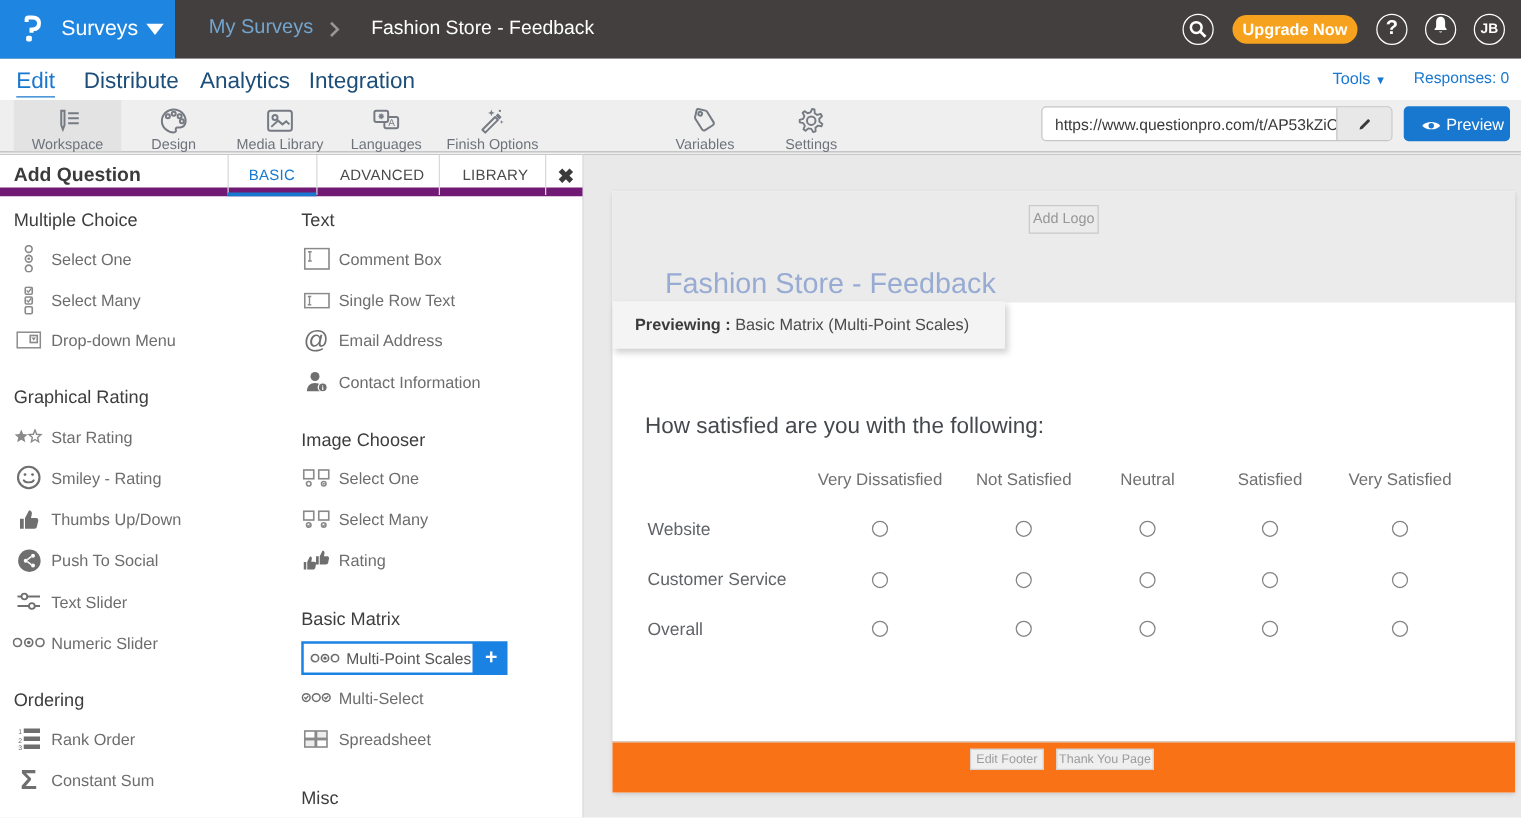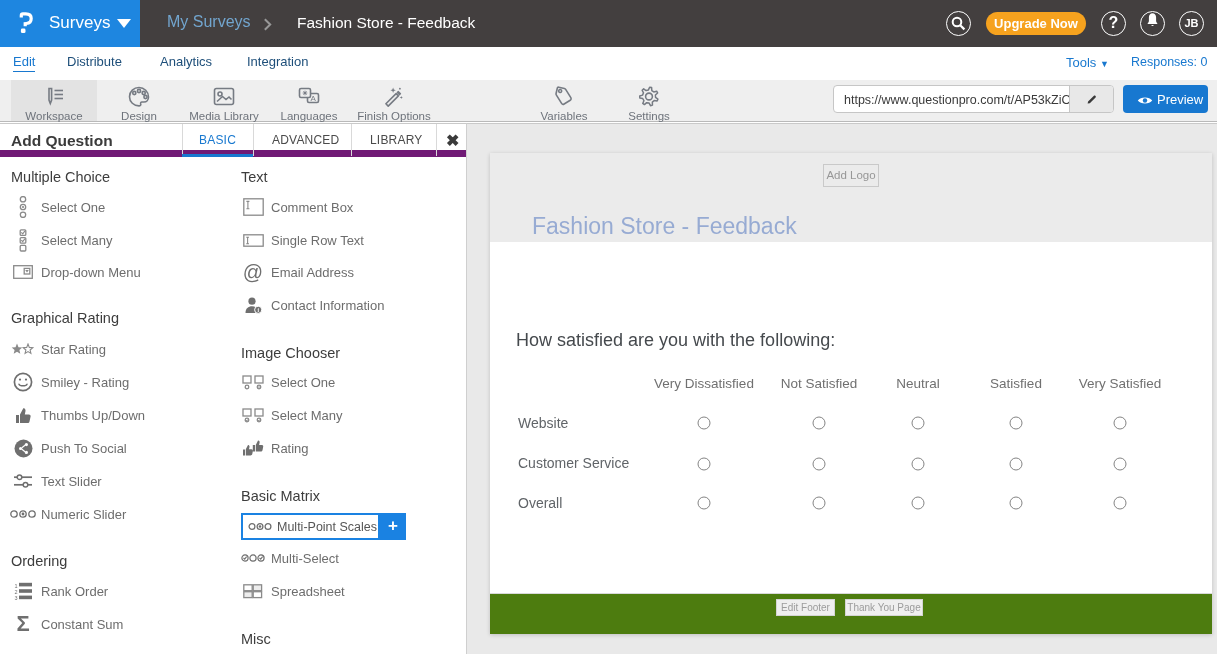--- a/index.html
+++ b/index.html
@@ -12,21 +12,21 @@
   #surveys { position:absolute; left:49px; top:13px; color:#fff; font-size:17px; }
   #caret1 { position:absolute; left:117px; top:19px; width:0; height:0; border-left:7px solid transparent; border-right:7px solid transparent; border-top:9px solid #fff; }
   #bc1 { position:absolute; left:167px; top:13px; color:#72a5ce; font-size:16px; }
   #bcsep { position:absolute; left:263px; top:17px; }
   #bc2 { position:absolute; left:297px; top:14px; color:#fff; font-size:15.5px; }
   .circ { position:absolute; top:11px; width:25px; height:25px; border:1.5px solid #fff; border-radius:50%; color:#fff; text-align:center; }
   #upg { position:absolute; left:986px; top:12px; width:100px; height:23px; background:#f6a21e; border-radius:12px; color:#fff; font-size:13px; font-weight:bold; text-align:center; line-height:23px; }
 
   
   #nav { position:absolute; left:0; top:47px; width:1217px; height:33px; background:#fff; }
-  .navlnk { position:absolute; top:7px; font-size:13px; color:#1d4e79; white-space:nowrap; }
+  .navlnk { position:absolute; top:7px; font-size:18px; color:#1d4e79; white-space:nowrap; }
   #edit { color:#1878cf; border-bottom:1.5px solid #1878cf; padding-bottom:2px; }
   .tlnk { color:#1878cf; font-size:14px; }
 
   
   #toolbar { position:absolute; left:0; top:80px; width:1217px; height:42px; background:#efefef; border-bottom:1px solid #b9b9b9; }
   .tool { position:absolute; top:0; width:86px; height:41px; text-align:center; }
   .tool svg { display:block; margin:4px auto 0; }
   .tool .lb { font-size:11.5px; color:#6e737b; margin-top:0px; display:block; }
   #tool0 { background:#e3e3e3; }
   #urlbox { position:absolute; left:833px; top:5px; width:281px; height:28px; background:#fff; border:1px solid #c6c6c6; border-radius:4px; overflow:hidden; }
@@ -53,21 +53,21 @@
   #card { position:absolute; left:23px; top:29px; width:722px; height:481px; background:#fff; box-shadow:0 1px 4px rgba(0,0,0,.18); }
   #chead { position:absolute; left:0; top:0; width:722px; height:89px; background:#ebebeb; }
   #addlogo { position:absolute; left:333px; top:11px; width:56px; height:23px; border:1px solid #c9c9c9; color:#979797; font-size:11.5px; text-align:center; line-height:21px; }
   #ctitle { position:absolute; left:42px; top:60px; font-size:23px; color:#97abd3; white-space:nowrap; }
   #tooltip { position:absolute; left:0; top:88px; width:314px; height:38px; background:#f4f4f4; box-shadow:2px 3px 5px rgba(0,0,0,.18); font-size:13px; color:#4a4a4a; line-height:38px; padding-left:18px; }
   #tooltip b { color:#3b3b3b; }
   #question { position:absolute; left:26px; top:177px; font-size:18px; color:#45494d; }
   .colh { position:absolute; top:223px; transform:translateX(-50%); font-size:13.5px; color:#707070; white-space:nowrap; }
   .rowl { position:absolute; left:28px; transform:translateY(-50%); font-size:14px; color:#606468; }
   .radio { position:absolute; width:13px; height:13px; border:1.4px solid #848484; border-radius:50%; background:#fff; transform:translate(-50%,-50%); }
-  #cfoot { position:absolute; left:0; top:440px; width:722px; height:41px; background:#4d7c0f; border-top:1px solid #d9d9d9; }
+  #cfoot { position:absolute; left:0; top:440px; width:722px; height:41px; background:#f97316; border-top:1px solid #d9d9d9; }
   .fbtn { position:absolute; top:5px; height:17px; white-space:nowrap; border:1px solid #d4d4d4; background:#efefef; color:#9c9c9c; font-size:10px; line-height:15px; text-align:center; }
 </style>
 </head>
 <body>
 <div id="topbar">
   <div id="logoblk">
       <svg width="26" height="34" viewBox="0 0 26 34" style="position:absolute;left:13px;top:8px;" xmlns="http://www.w3.org/2000/svg">
 <path d="M8.3 9.6 L8.3 7.5 Q8.3 5.9 9.9 5.9 L12.8 5.9 Q18.2 5.9 18.2 10.5 Q18.2 15.1 13.4 15.5 L12.2 15.6 L12.2 18.2" stroke="#fff" stroke-width="3.2" fill="none"></path>
 <rect x="7.9" y="20.5" width="4.6" height="4.6" rx="1.4" fill="#fff"></rect>
 </svg>
@@ -426,20 +426,21 @@
 <div class="sh" style="left:241px; top:507px;">Misc</div>
 </div>
 </div>
 
 <div id="main">
   <div id="card">
     <div id="chead">
       <div id="addlogo">Add Logo</div>
       <div id="ctitle">Fashion Store - Feedback</div>
     </div>
+    <div id="tooltip"><b>Previewing :</b>&nbsp;Basic Matrix (Multi-Point Scales)</div>
     <div id="question">How satisfied are you with the following:</div>
     <div class="colh" style="left:214px;">Very Dissatisfied</div>
     <div class="colh" style="left:329px;">Not Satisfied</div>
     <div class="colh" style="left:428px;">Neutral</div>
     <div class="colh" style="left:526px;">Satisfied</div>
     <div class="colh" style="left:630px;text-align:right;">Very Satisfied</div>
     <div class="rowl" style="top:270px;">Website</div>
     <div class="rowl" style="top:310px;">Customer Service</div>
     <div class="rowl" style="top:350px;">Overall</div>
     <div id="radios">

